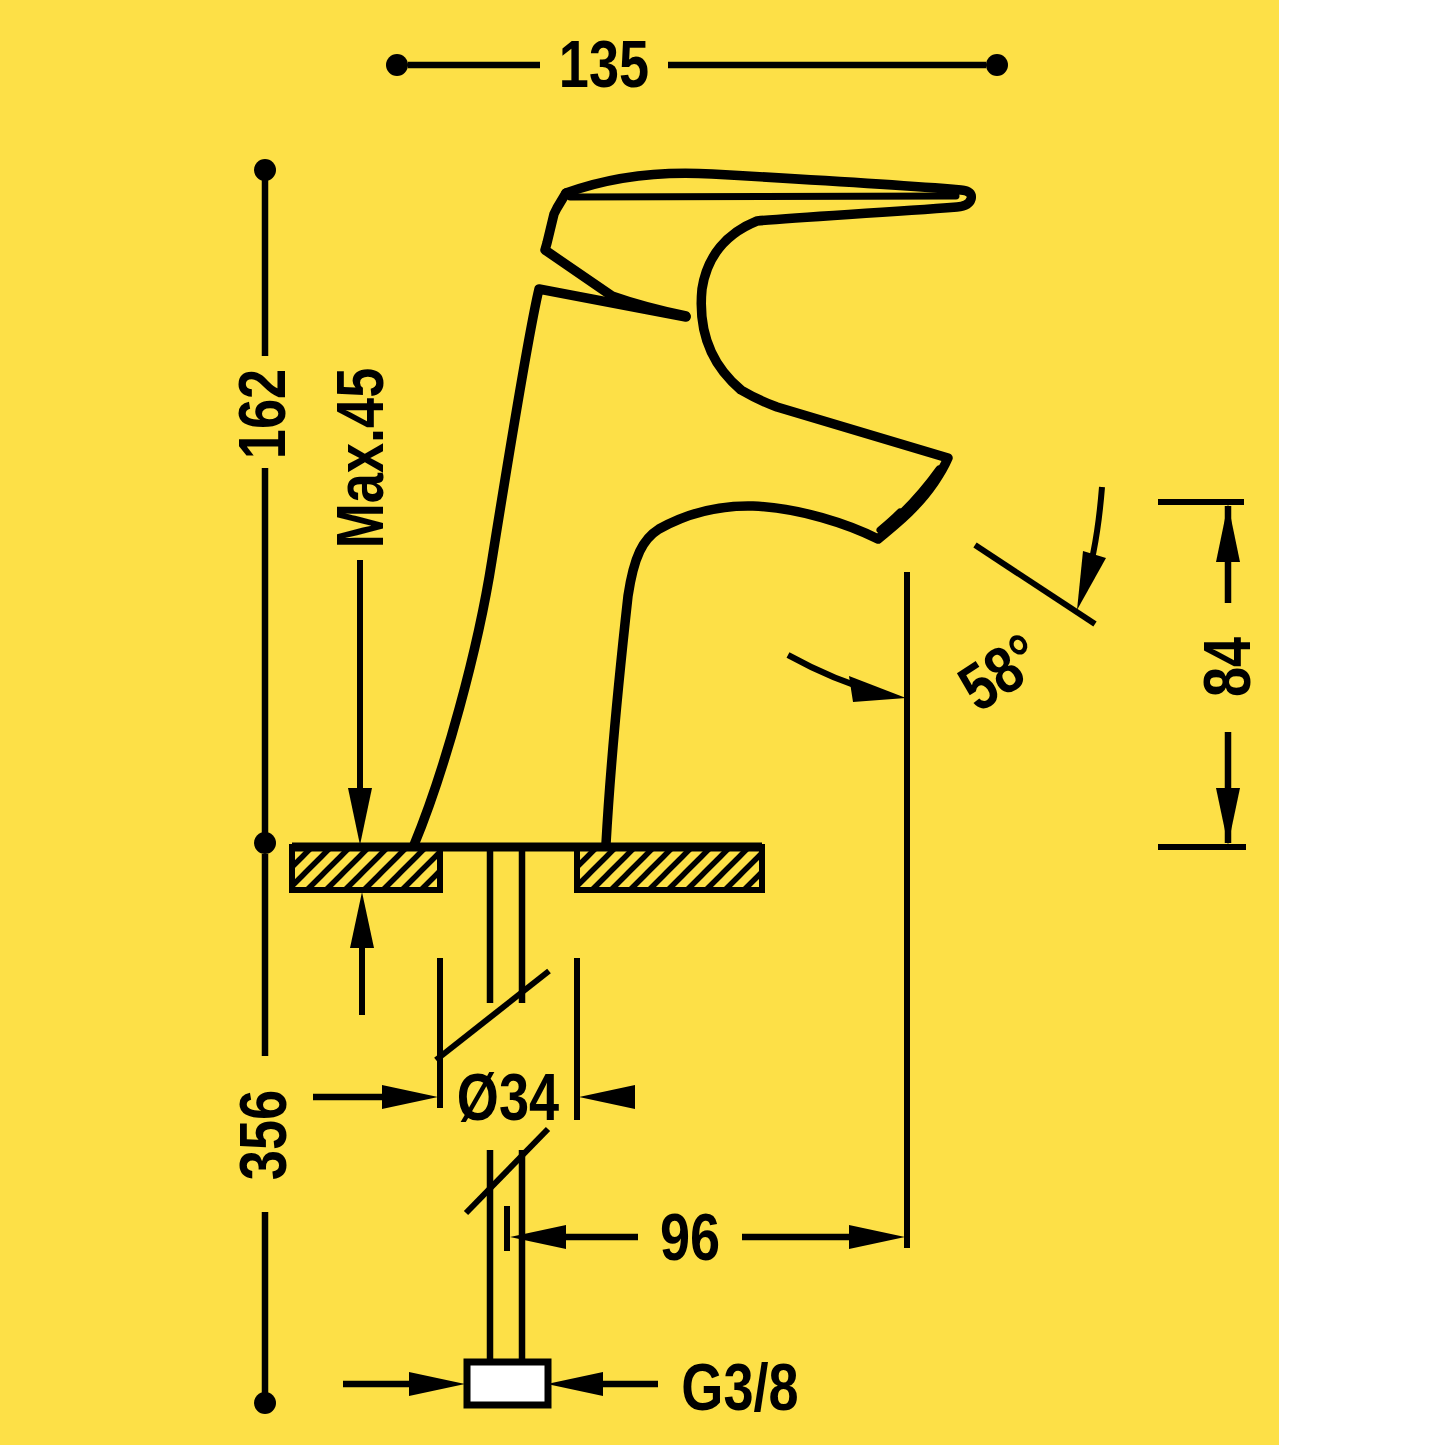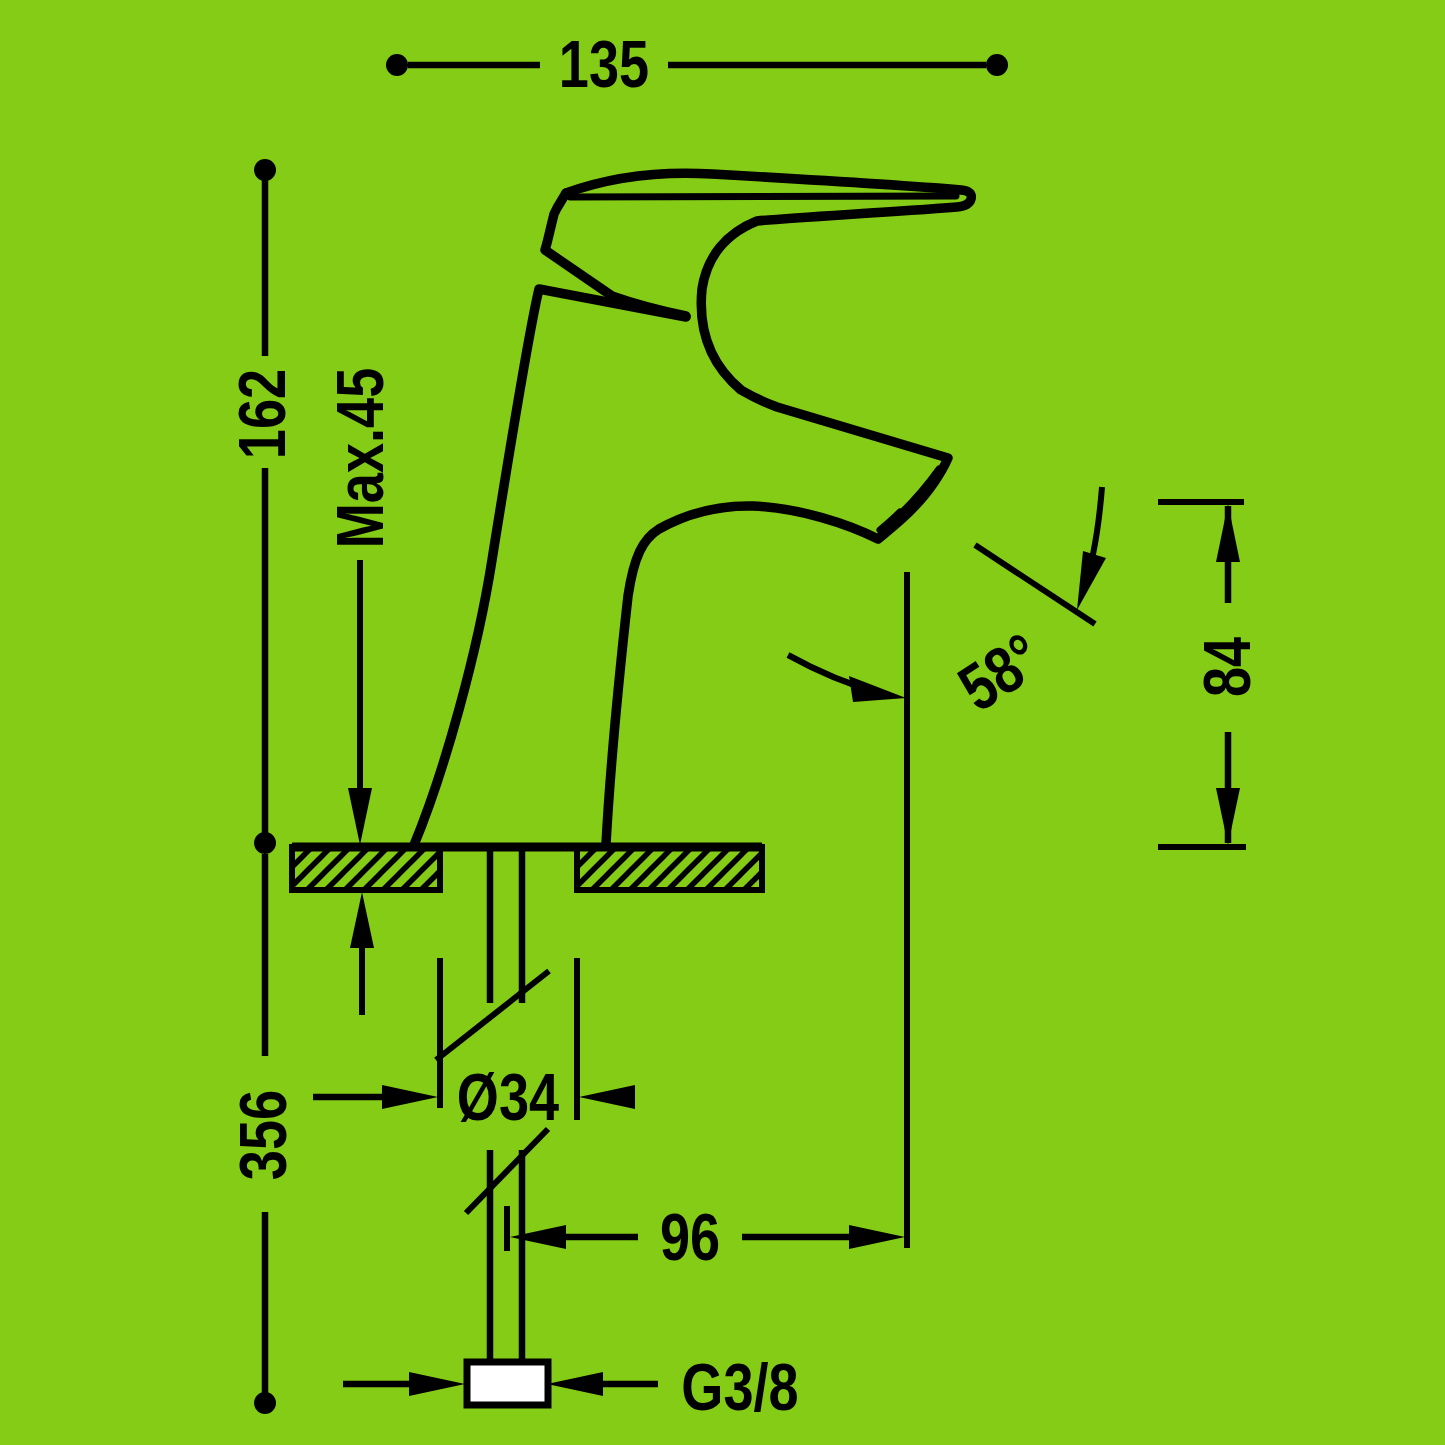--- a/index.html
+++ b/index.html
@@ -1,19 +1,19 @@
 <!DOCTYPE html>
 <html><head>
 <meta charset="utf-8">
 <style>
   html,body { margin:0; padding:0; background:#fff; }
   .canvas {
     position:relative;
-    width:1445px; height:1445px;
-    background:#84cc16;
+    width:1279px; height:1445px;
+    background:#fde047;
     overflow:hidden;
   }
   svg { display:block; }
   .outline  { fill:none; stroke:#000; stroke-width:9.5; stroke-linecap:round; stroke-linejoin:round; }
   .inner    { fill:none; stroke:#000; stroke-width:7;   stroke-linecap:round; stroke-linejoin:round; }
   .dimline  { fill:none; stroke:#000; stroke-width:6.5; stroke-linecap:butt; }
   .thinline { fill:none; stroke:#000; stroke-width:6;   stroke-linecap:butt; }
   .slab     { stroke:#000; stroke-width:6; }
   .surface  { fill:none; stroke:#000; stroke-width:9; stroke-linecap:butt; }
   .arrow    { fill:#000; stroke:none; }

